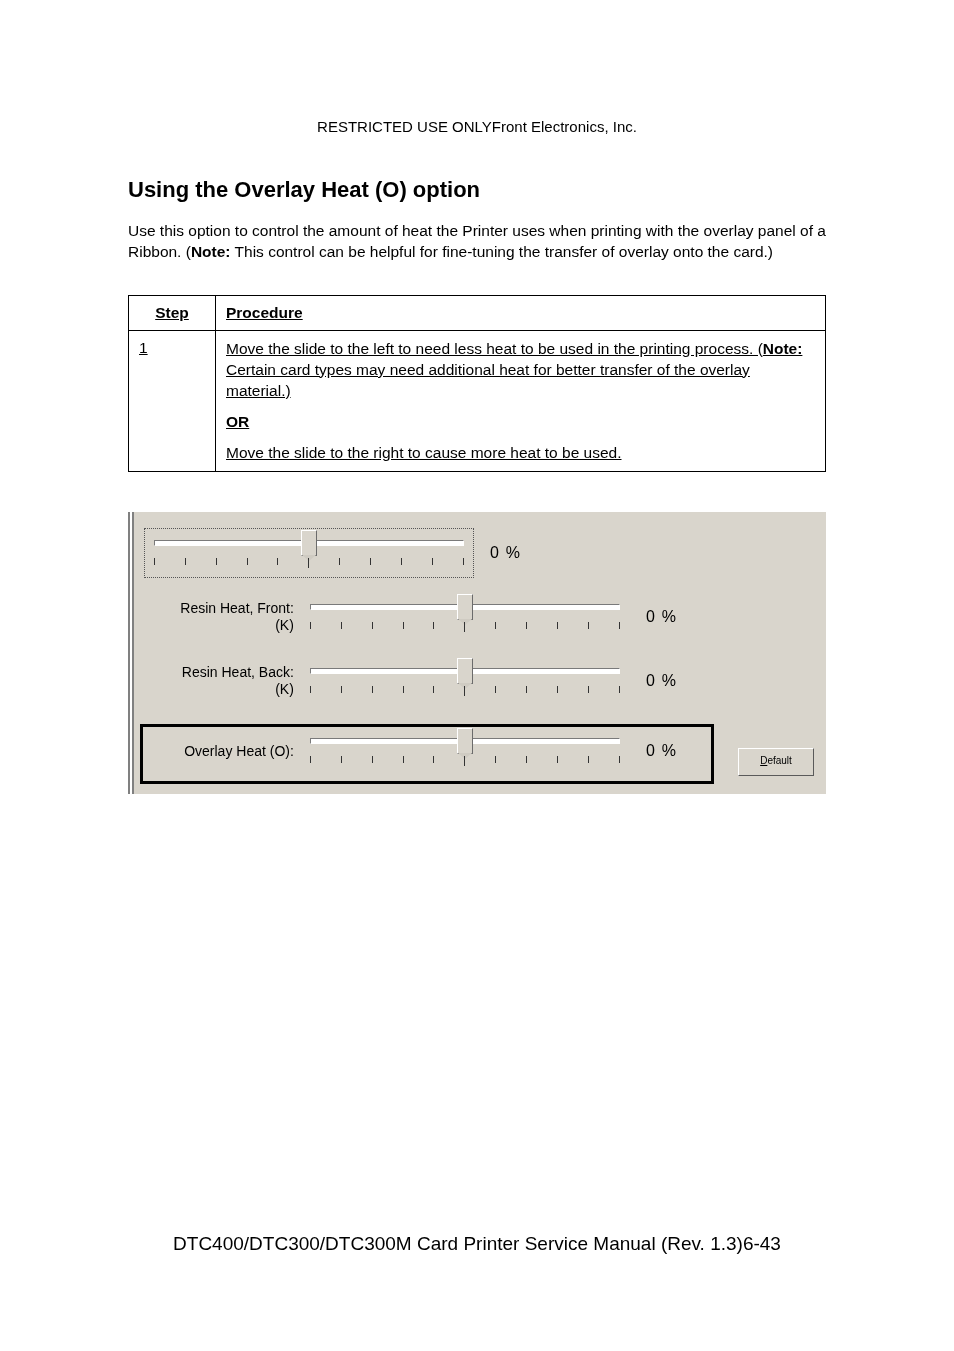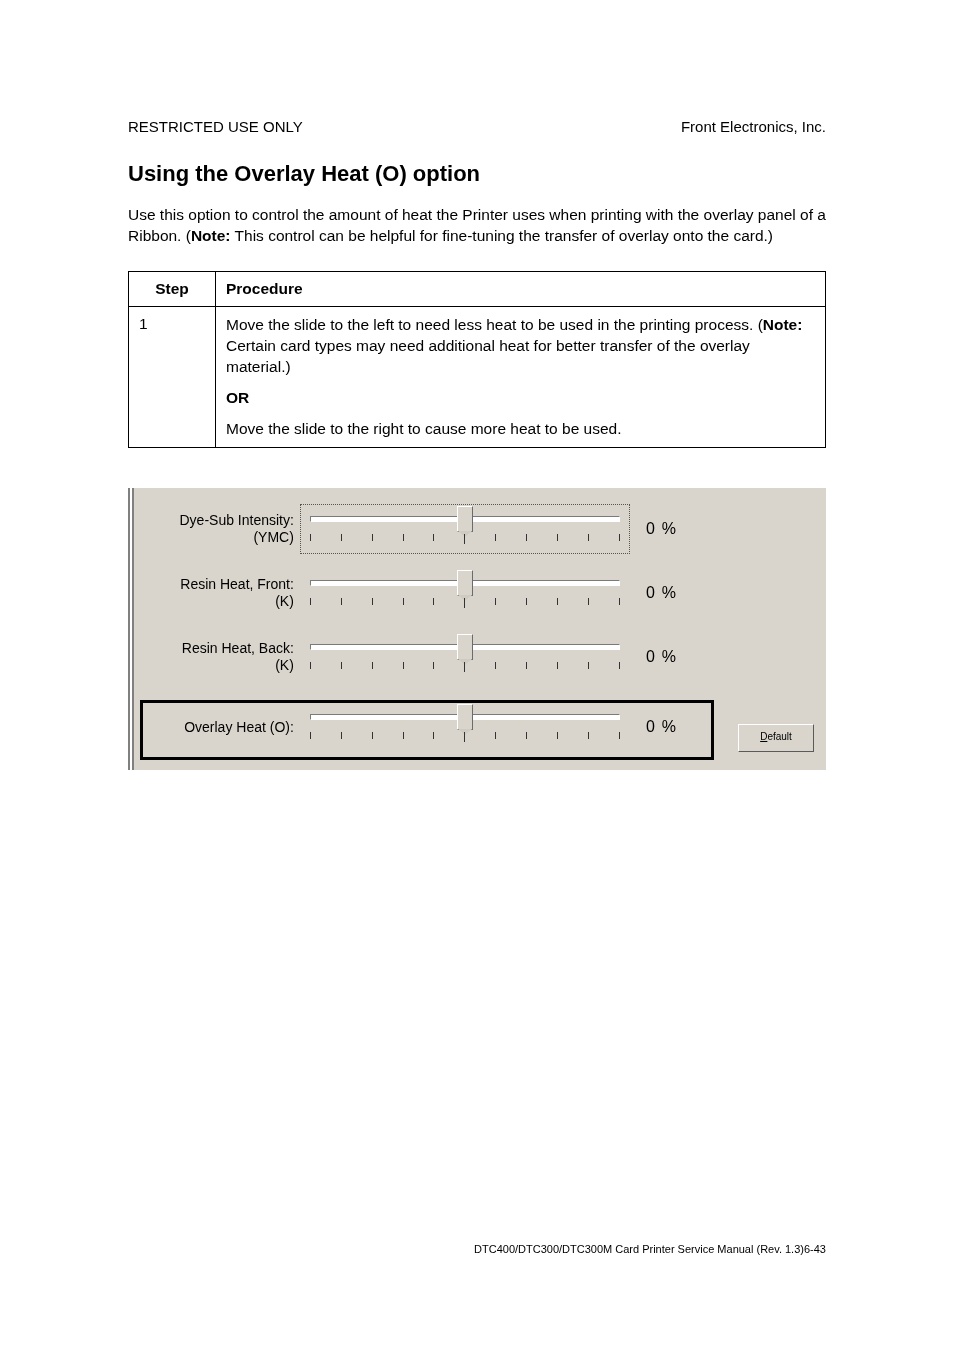--- a/index.html
+++ b/index.html
@@ -11,39 +11,40 @@
   }
   .page {
     width: 954px;
     height: 1351px;
     position: relative;
     box-sizing: border-box;
     padding: 118px 128px 0 128px;
   }
   .top-line {
     display: flex;
-    justify-content: space-between;
+    justify-content: center;
     font-size: 15px;
-    margin-bottom: 26px;
+    margin-bottom: 42px;
   }
   .heading {
     font-size: 22px;
     font-weight: bold;
     margin-bottom: 18px;
     margin-top: 16px;
   }
   .intro {
     font-size: 15.5px;
     line-height: 1.35;
-    margin-bottom: 24px;
+    margin-bottom: 32px;
   }
   table.steps {
     border-collapse: collapse;
     width: 100%;
     font-size: 15.5px;
+    text-decoration: underline;
   }
   table.steps th, table.steps td {
     border: 1.5px solid #000;
     padding: 8px 10px;
     vertical-align: top;
     text-align: left;
   }
   table.steps th.step-col {
     width: 66px;
     text-align: center;
@@ -199,22 +200,22 @@
     width: 568px;
     height: 54px;
   }
 
   .footer {
     position: absolute;
     left: 128px;
     right: 128px;
     bottom: 96px;
     display: flex;
-    justify-content: flex-end;
-    font-size: 11px;
+    justify-content: center;
+    font-size: 19px;
   }
 </style>
 </head>
 <body>
 
 <div class="page">
 
   <div class="top-line">
     <span>RESTRICTED USE ONLY</span>
     <span>Front Electronics, Inc.</span>
@@ -245,24 +246,20 @@
         </td>
       </tr>
     </tbody>
   </table>
 
   <div class="panel-wrap">
     <div class="panel-left-border"></div>
     <div class="panel">
 
       <div class="slider-row row-spacing">
-        <div class="slabel">
-          <span>Dye-Sub Intensity:</span>
-          <span class="sub">(YMC)</span>
-        </div>
         <div class="slider-box">
           <div class="dotted-focus"></div>
           <div class="track"></div>
           <div class="thumb"></div>
           <div class="ticks">
             <span></span>
               <span></span>
               <span></span>
               <span></span>
               <span></span>

